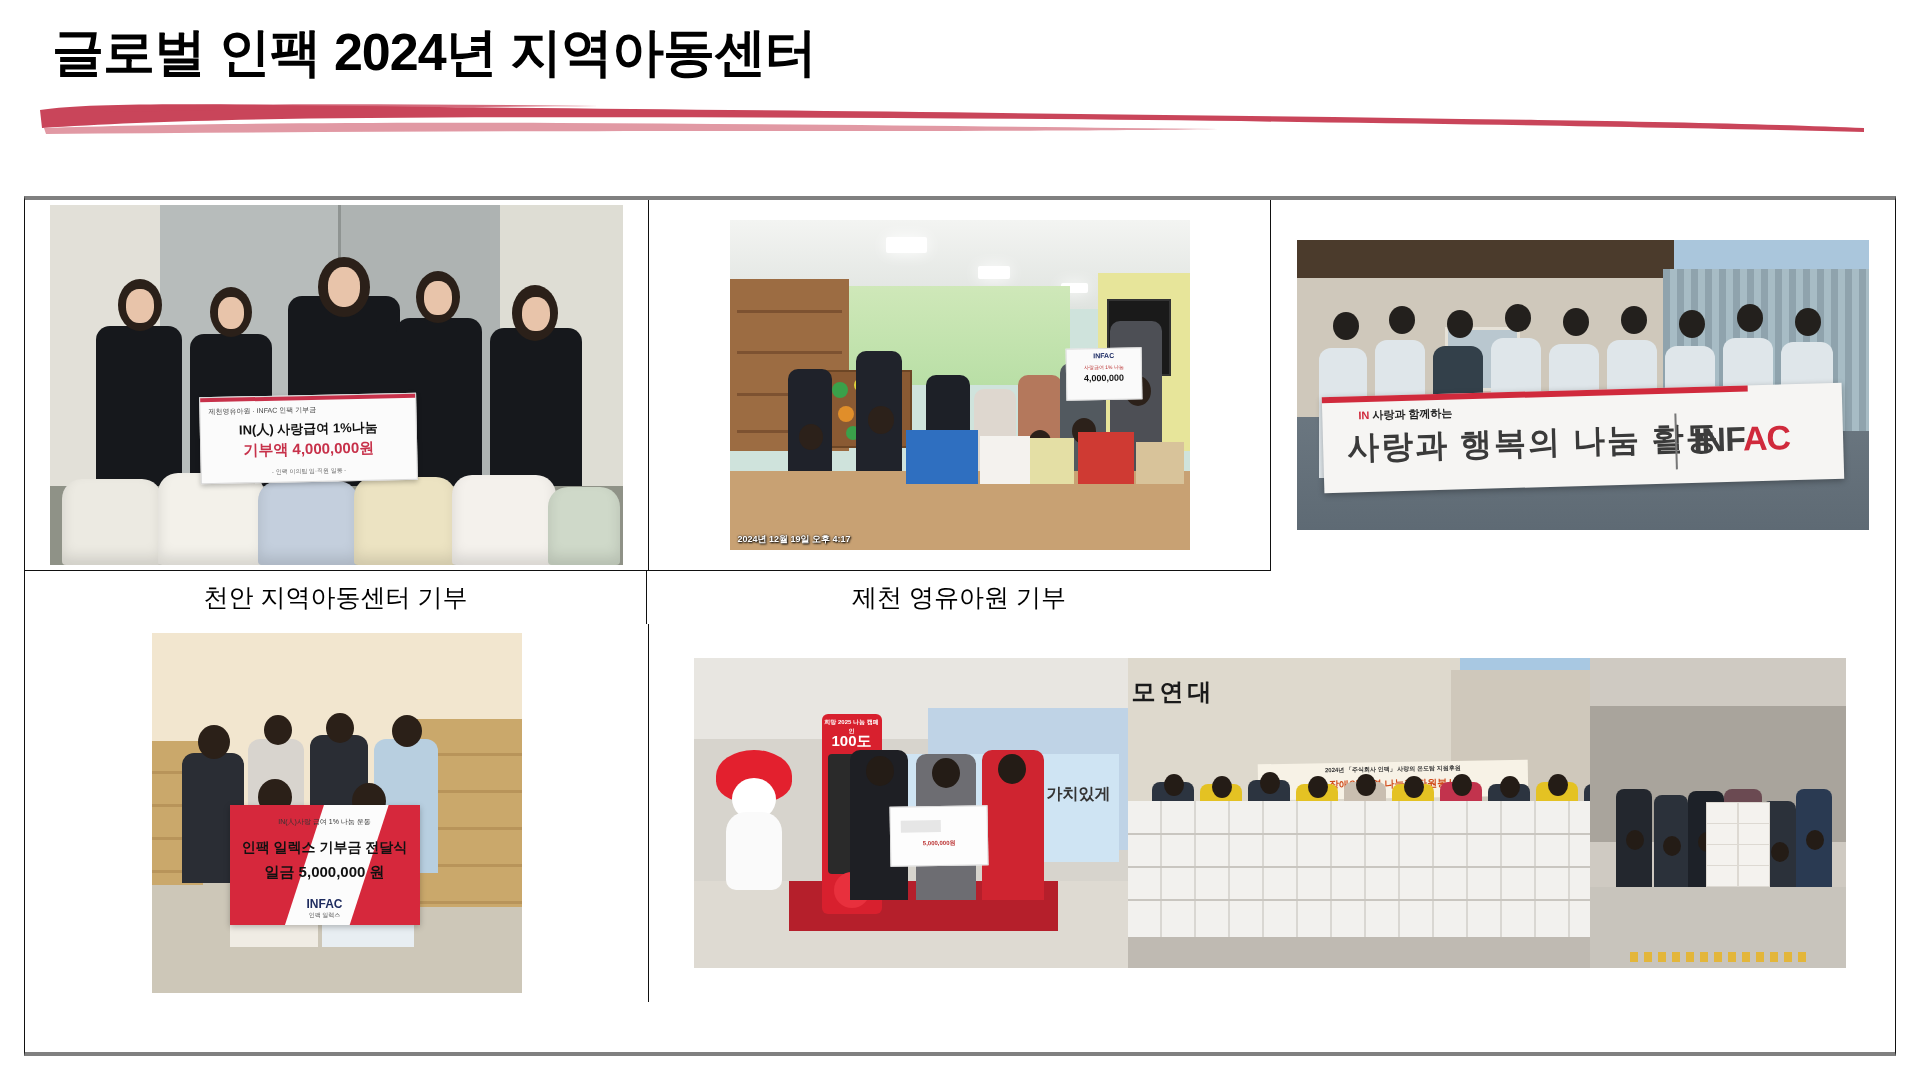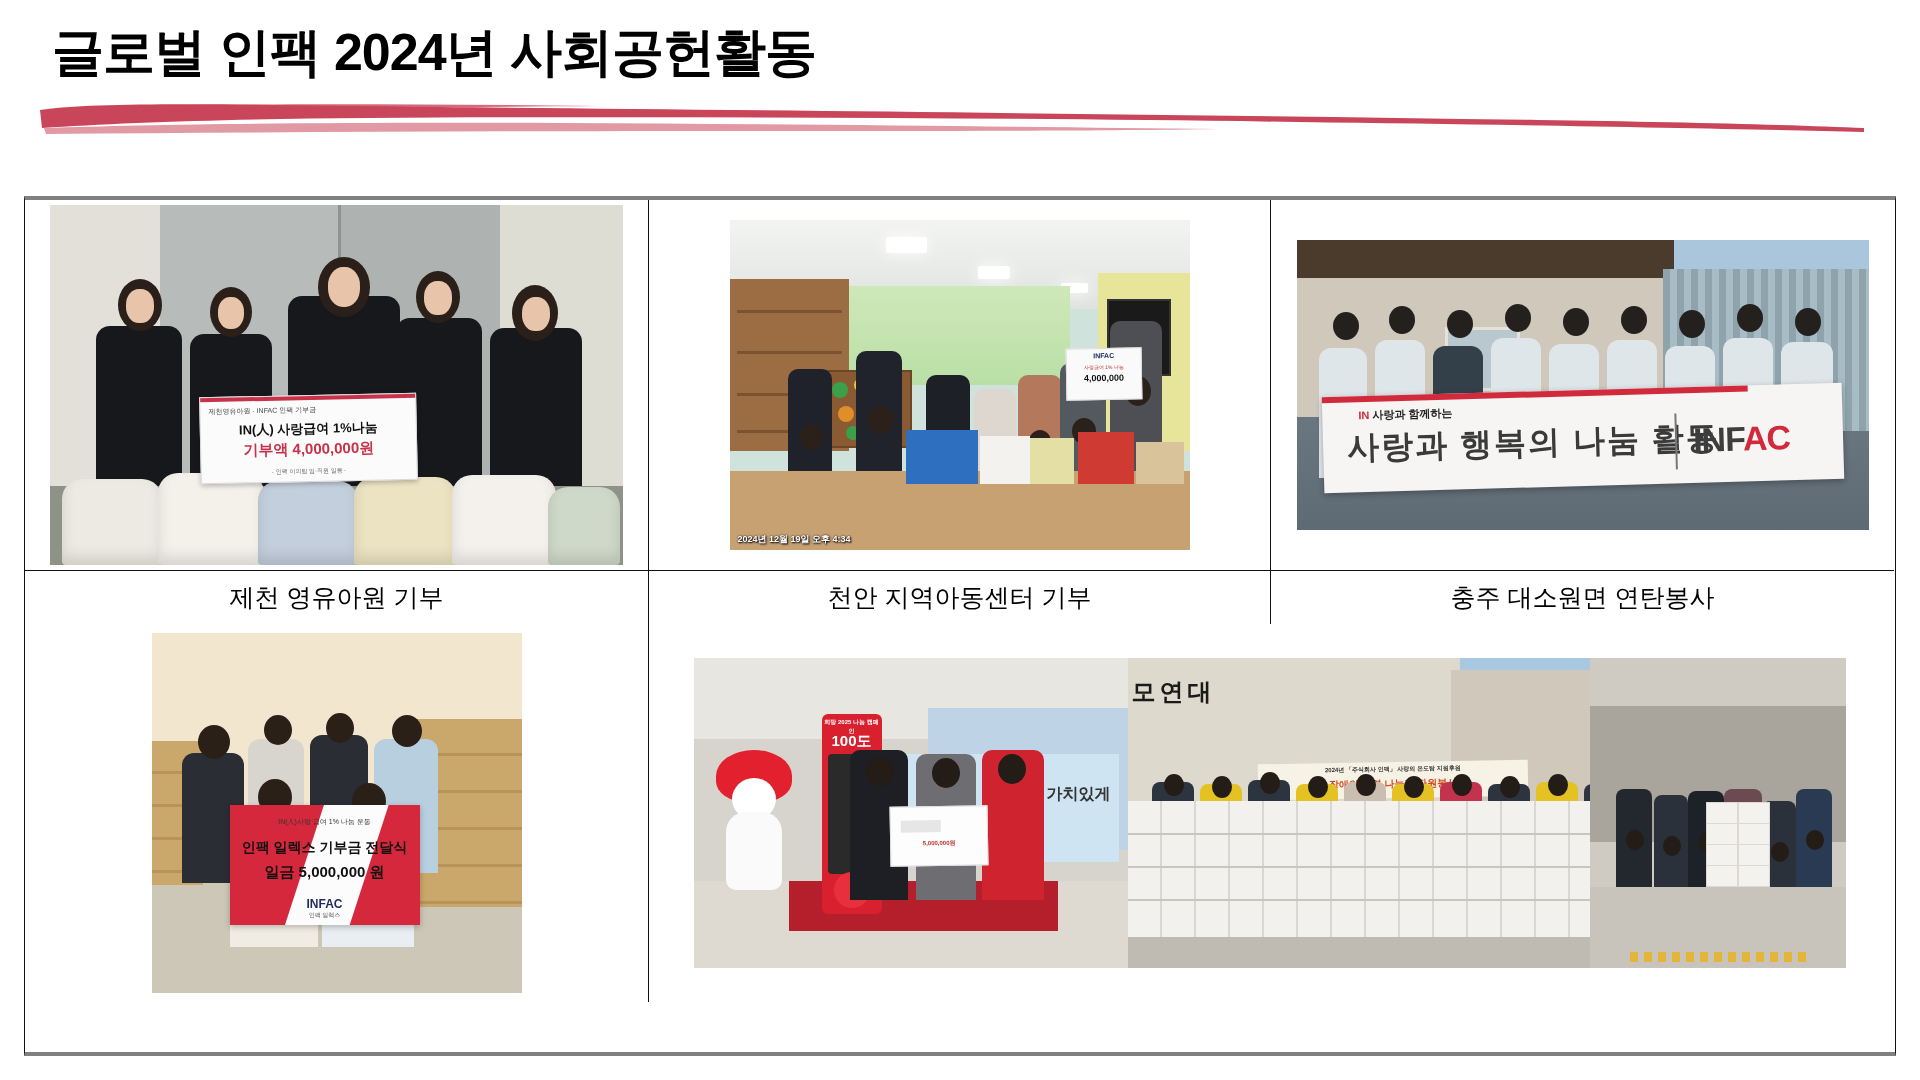--- a/index.html
+++ b/index.html
@@ -204,21 +204,21 @@
   .cC .tact{position:absolute;left:16%;bottom:6px;width:70%;height:10px;background:repeating-linear-gradient(90deg,#e3b63a 0 8px,transparent 8px 14px);}
   .cC .per{position:absolute;bottom:26%;border-radius:8px 8px 0 0;}
   .cC .perh{position:absolute;border-radius:50%;background:#241c16;}
   .cC .bx{position:absolute;bottom:26%;background:#f4f2ee;border:1px solid #ddd9d2;}
 </style>
 </head>
 <body>
 
 <div class="slide">
 
-  <div class="title">글로벌 인팩 2024년 사회공헌활동</div>
+  <div class="title">글로벌 인팩 2024년 지역아동센터</div>
 
   <div class="brush-wrap">
     <svg viewBox="0 0 1830 40" preserveAspectRatio="none" aria-hidden="true">
       <path d="M2,12 C60,4 180,6 400,9 C700,12 1100,16 1500,22 C1640,24 1760,27 1826,30
                L1826,34 C1700,31 1500,27 1260,24 C980,20 640,18 330,20
                C190,21 80,25 4,30 Z" fill="#C9455A"></path>
       <path d="M6,30 C120,26 300,24 520,25 C760,26 1000,29 1180,31 C1070,33 880,33 700,33
                C480,33 230,34 8,36 Z" fill="#C9455A" opacity="0.55"></path>
       <path d="M60,9 C200,5 380,6 560,8 C420,9 230,11 70,14 Z" fill="#C9455A" opacity="0.8"></path>
     </svg>
@@ -322,21 +322,21 @@
           <div class="box" style="left:300px;width:44px;height:46px;background:#e4dfa5;"></div>
           <div class="box" style="left:348px;width:56px;height:52px;background:#cf3a33;"></div>
           <div class="box" style="left:406px;width:48px;height:42px;background:#d8c39a;"></div>
 
           <div class="placard">
             <div class="ph">INFAC</div>
             <div class="pm">사랑급여 1% 나눔</div>
             <div class="pn">4,000,000</div>
           </div>
 
-          <div class="stamp">2024년 12월 19일 오후 4:34</div>
+          <div class="stamp">2024년 12월 19일 오후 4:17</div>
         </div>
       </div>
 
       <div class="cell c3">
         <div class="photo p3">
           <div class="sky"></div>
             <div class="roof"></div>
             <div class="bld"></div>
           <div class="win"></div>
             <div class="green"></div>
@@ -368,23 +368,22 @@
             </div>
             <div class="bn2">사랑과 행복의 나눔 활동</div>
             <div class="div"></div>
             <div class="bn3"><span>INF</span><em>AC</em></div>
           </div>
         </div>
       </div>
     </div>
 
     <div class="row cap-row">
+      <div class="cap c2">천안 지역아동센터 기부</div>
       <div class="cap c1">제천 영유아원 기부</div>
-      <div class="cap c2">천안 지역아동센터 기부</div>
-      <div class="cap c3">충주 대소원면 연탄봉사</div>
     </div>
 
     <div class="row row-bot">
 
       <div class="cell c1">
         <div class="photo p4">
           <div class="wall"></div>
             <div class="floor"></div>
           <div class="boxes"></div>
             <div class="boxes2"></div>

